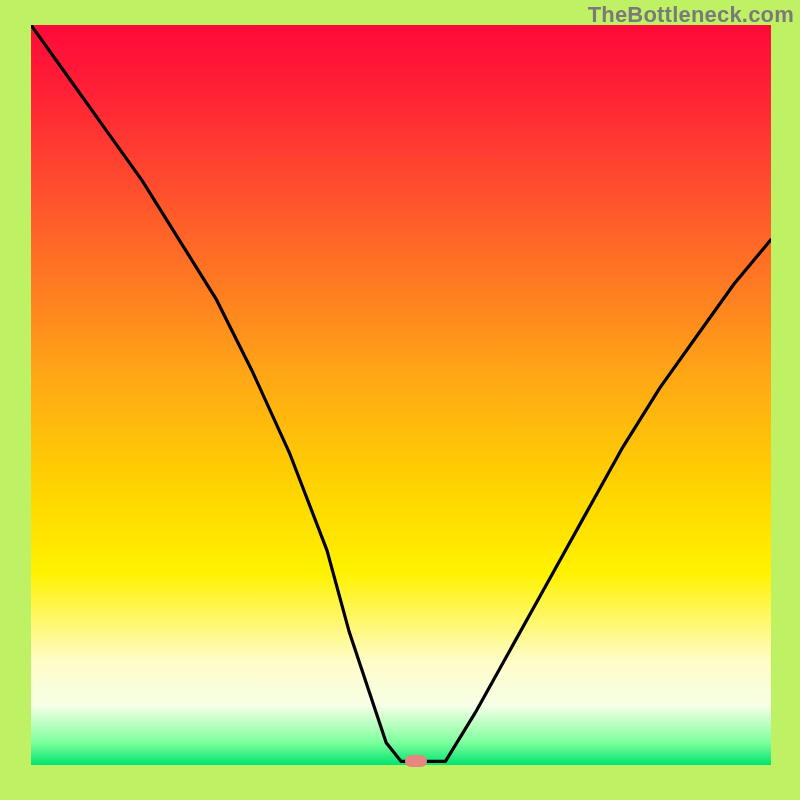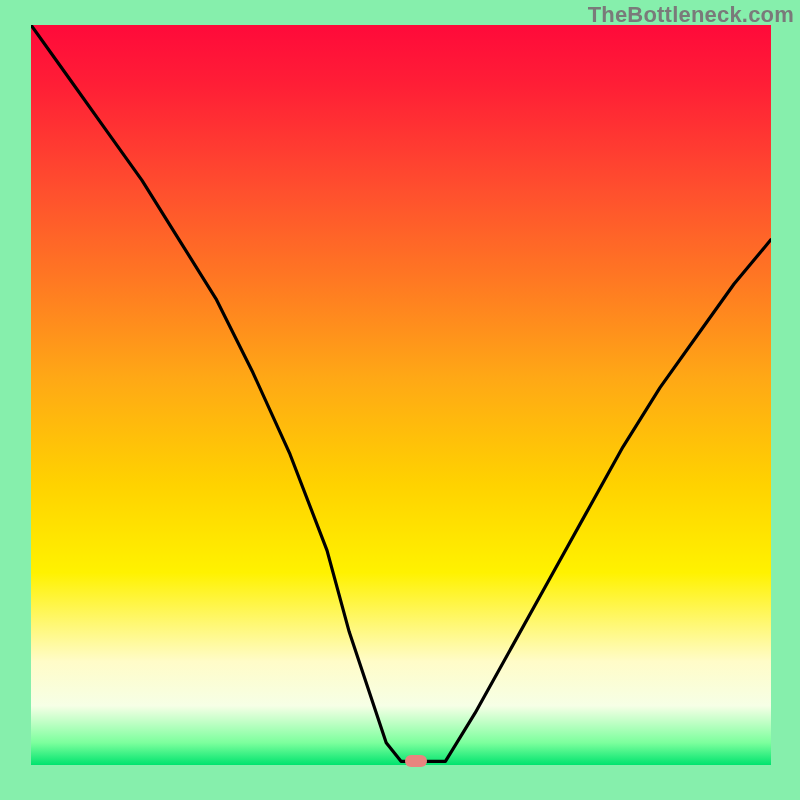--- a/index.html
+++ b/index.html
@@ -7,21 +7,21 @@
     padding: 0;
     width: 800px;
     height: 800px;
     background: #000;
     font-family: Arial, Helvetica, sans-serif;
   }
   .frame {
     position: relative;
     width: 800px;
     height: 800px;
-    background: #86efac;
+    background: #bef264;
   }
   .watermark {
     position: absolute;
     top: 2px;
     right: 6px;
     color: #7a7a7a;
     font-size: 22px;
     font-weight: 600;
     letter-spacing: 0.2px;
     z-index: 10;

